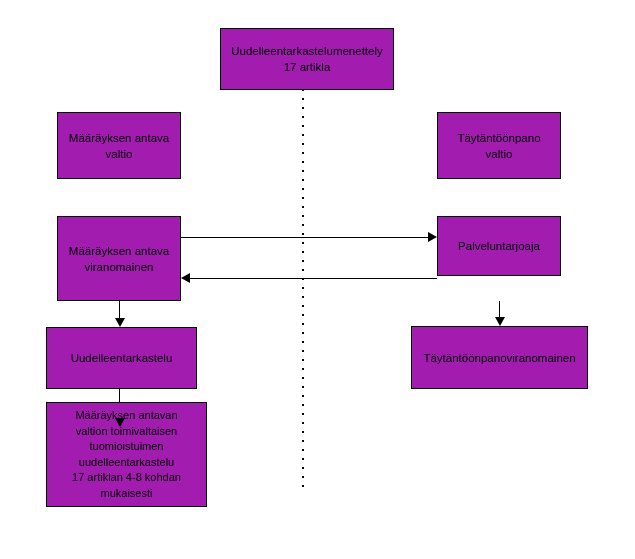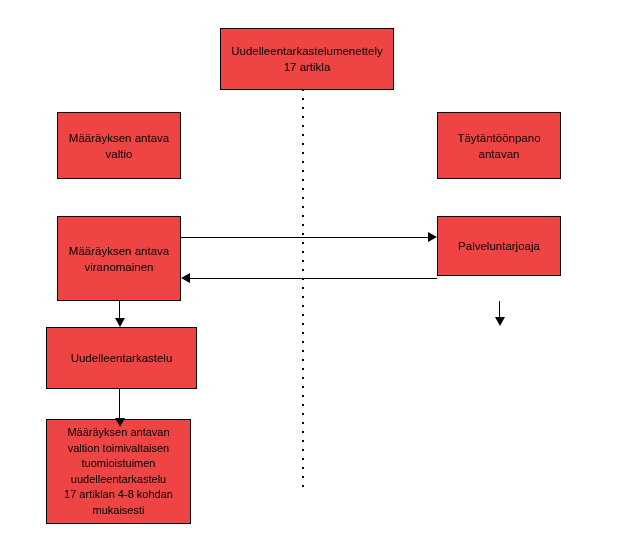--- a/index.html
+++ b/index.html
@@ -14,21 +14,21 @@
     position: relative;
     width: 635px;
     height: 559px;
     background: #ffffff;
     overflow: hidden;
   }
   .node {
     position: absolute;
     box-sizing: border-box;
     border: 1px solid #000000;
-    background: #ef4444;
+    background: #a21caf;
     display: flex;
     align-items: center;
     justify-content: center;
     text-align: center;
     color: #000000;
     font-size: 11.5px;
     line-height: 16px;
     z-index: 3;
   }
   .node .txt {
@@ -38,21 +38,21 @@
     padding: 0 4px;
     box-sizing: border-box;
   }
   .node-top        { left: 220px; top: 28px;  width: 174px; height: 62px; }
   .node-issue-st   { left: 57px;  top: 112px; width: 124px; height: 67px; }
   .node-enf-st     { left: 437px; top: 112px; width: 124px; height: 67px; }
   .node-issue-auth { left: 57px;  top: 216px; width: 124px; height: 85px; }
   .node-provider   { left: 437px; top: 216px; width: 124px; height: 60px; }
   .node-review     { left: 46px;  top: 327px; width: 151px; height: 62px; }
   .node-enf-auth   { left: 411px; top: 326px; width: 177px; height: 63px; }
-  .node-court      { left: 46px;  top: 419px; width: 145px; height: 105px; font-size: 11px; line-height: 15.5px; }
+  .node-court      { left: 46px;  top: 402px; width: 161px; height: 105px; font-size: 11px; line-height: 15.5px; }
 
   
   .divider {
     position: absolute;
     left: 302px;
     top: 89px;
     width: 2px;
     height: 405px;
     z-index: 1;
     background-image: linear-gradient(to bottom, #000 0 2px, rgba(0,0,0,0) 2px 9px);
@@ -107,36 +107,39 @@
 17 artikla</span>
   </div>
 
   <div class="node node-issue-st">
     <span class="txt">Määräyksen antava
 valtio</span>
   </div>
 
   <div class="node node-enf-st">
     <span class="txt">Täytäntöönpano
-antavan</span>
+valtio</span>
   </div>
 
   <div class="node node-issue-auth">
     <span class="txt">Määräyksen antava
 viranomainen</span>
   </div>
 
   <div class="node node-provider">
     <span class="txt">Palveluntarjoaja</span>
   </div>
 
   <div class="node node-review">
     <span class="txt">Uudelleentarkastelu</span>
   </div>
 
+  <div class="node node-enf-auth">
+    <span class="txt">Täytäntöönpanoviranomainen</span>
+  </div>
 
   <div class="node node-court">
     <span class="txt">Määräyksen antavan
 valtion toimivaltaisen
 tuomioistuimen
 uudelleentarkastelu
 17 artiklan 4-8 kohdan
 mukaisesti</span>
   </div>
 

